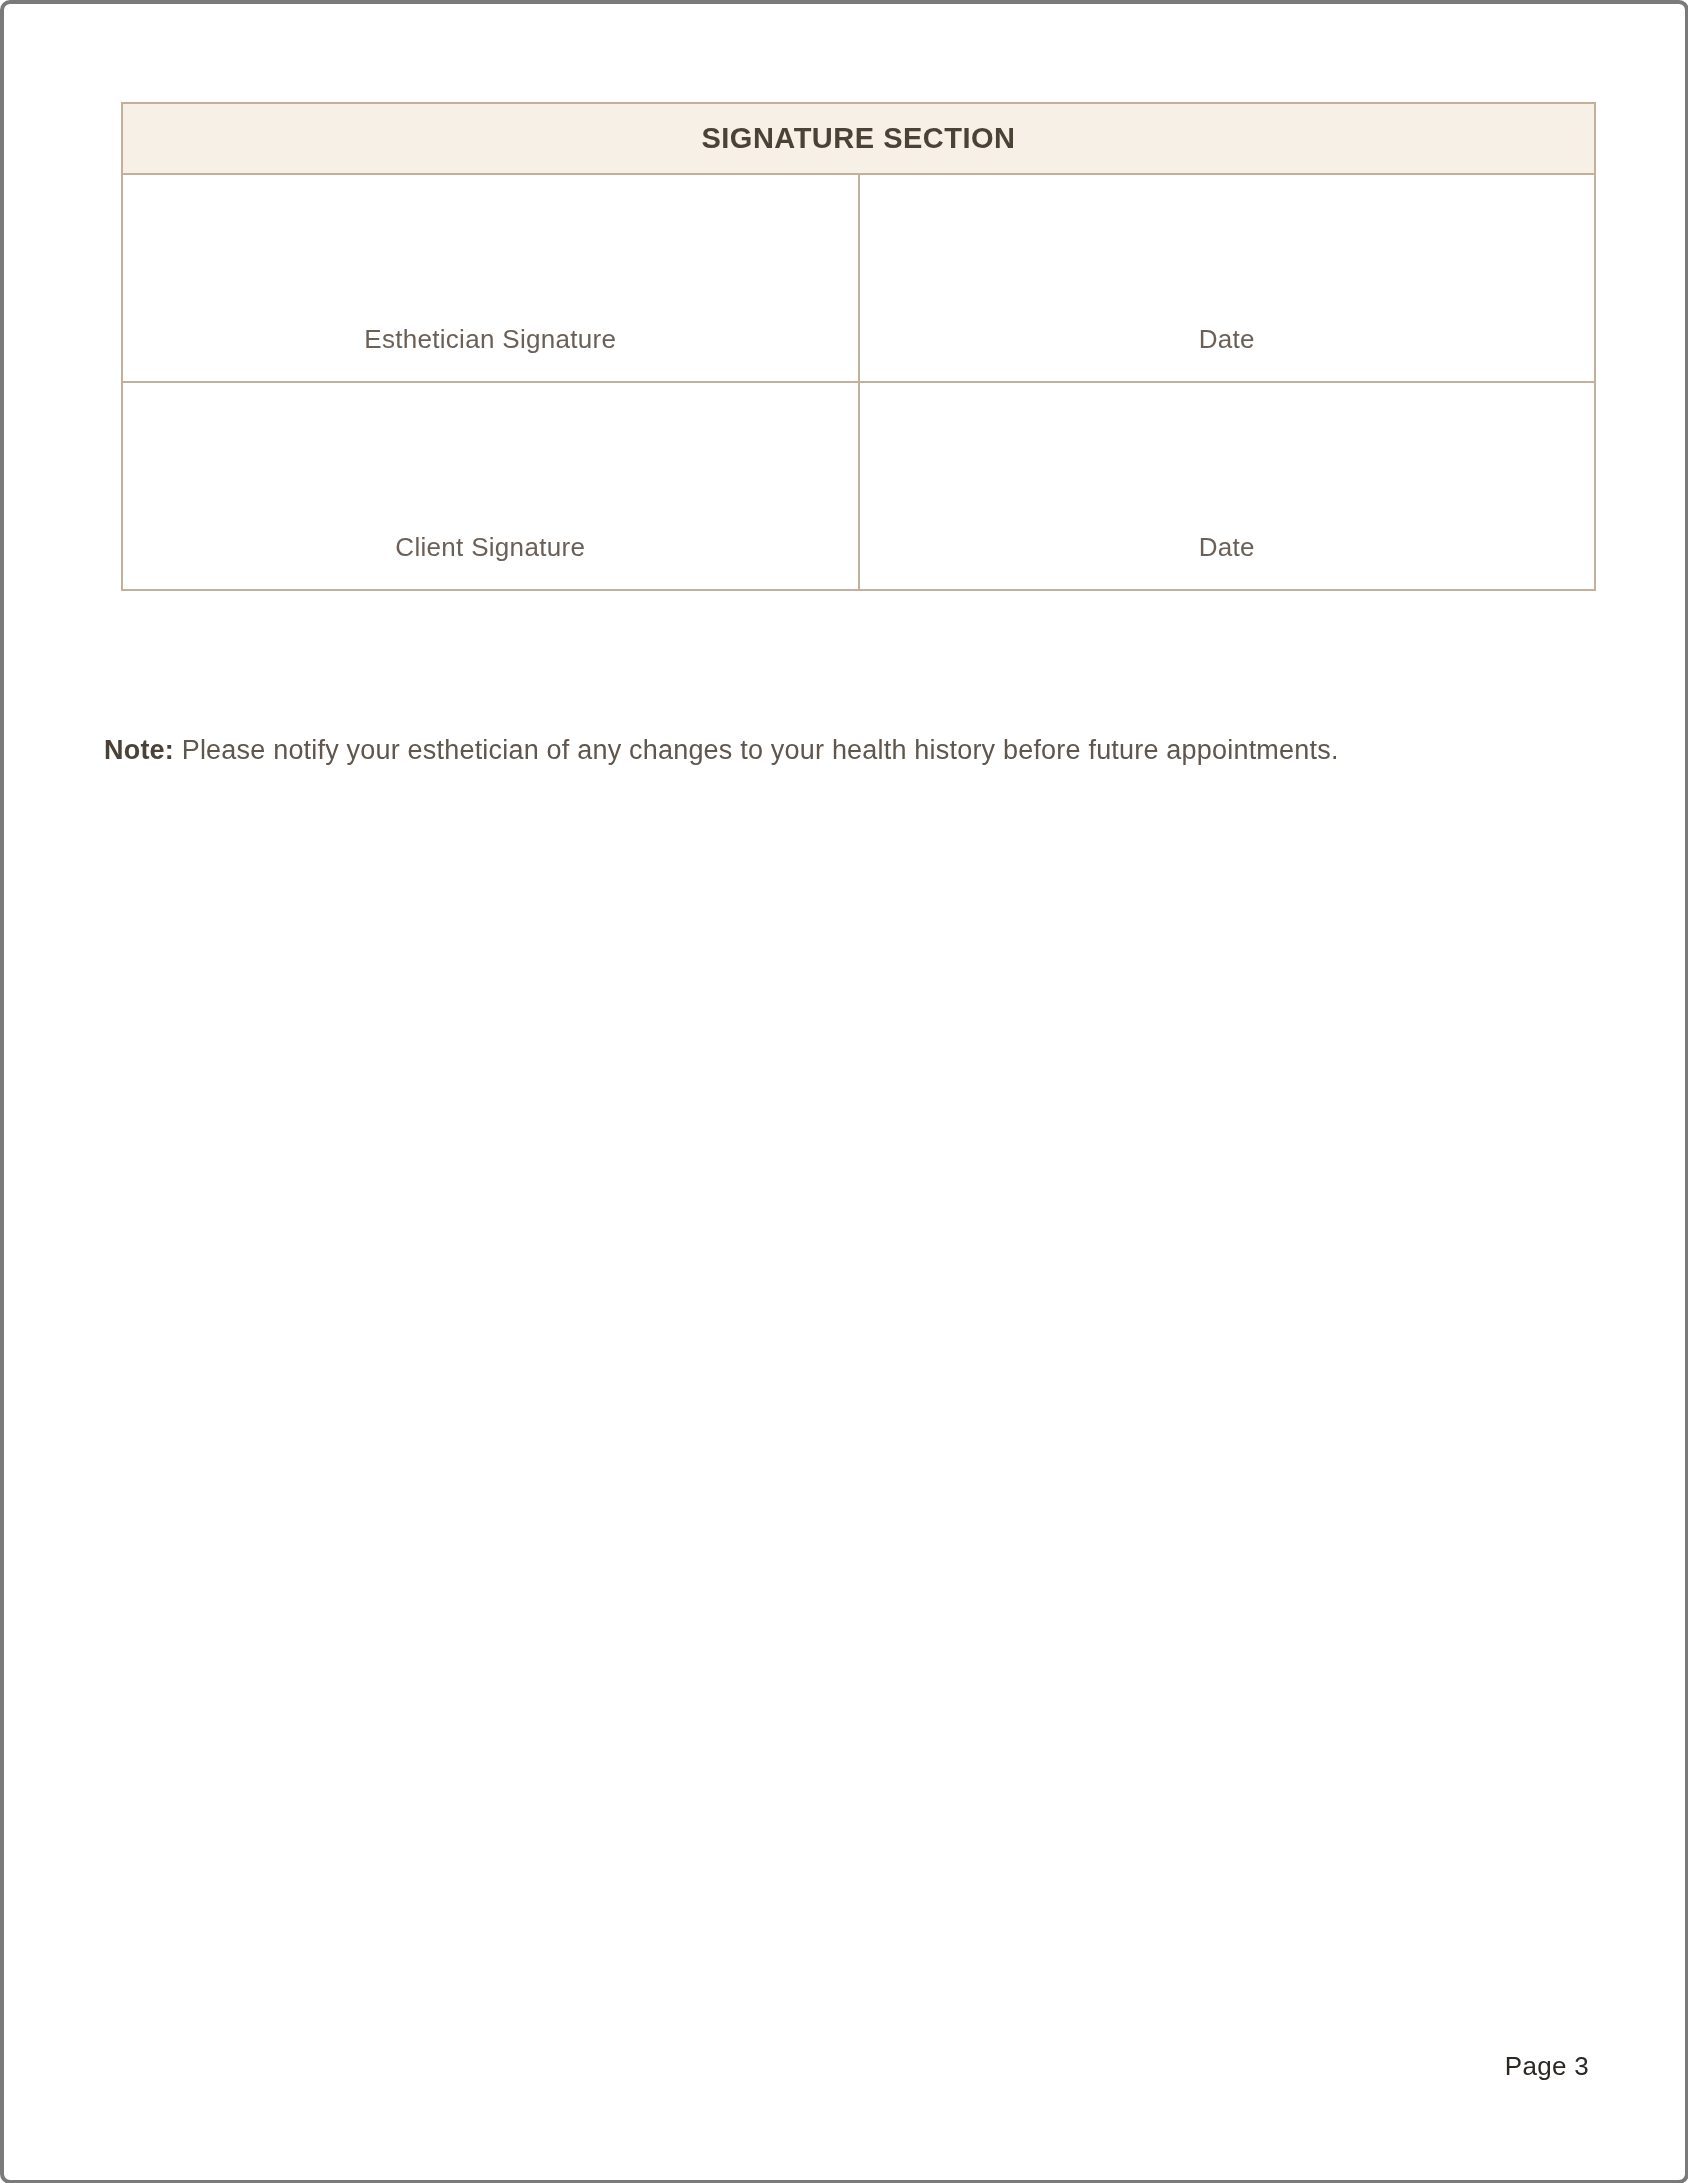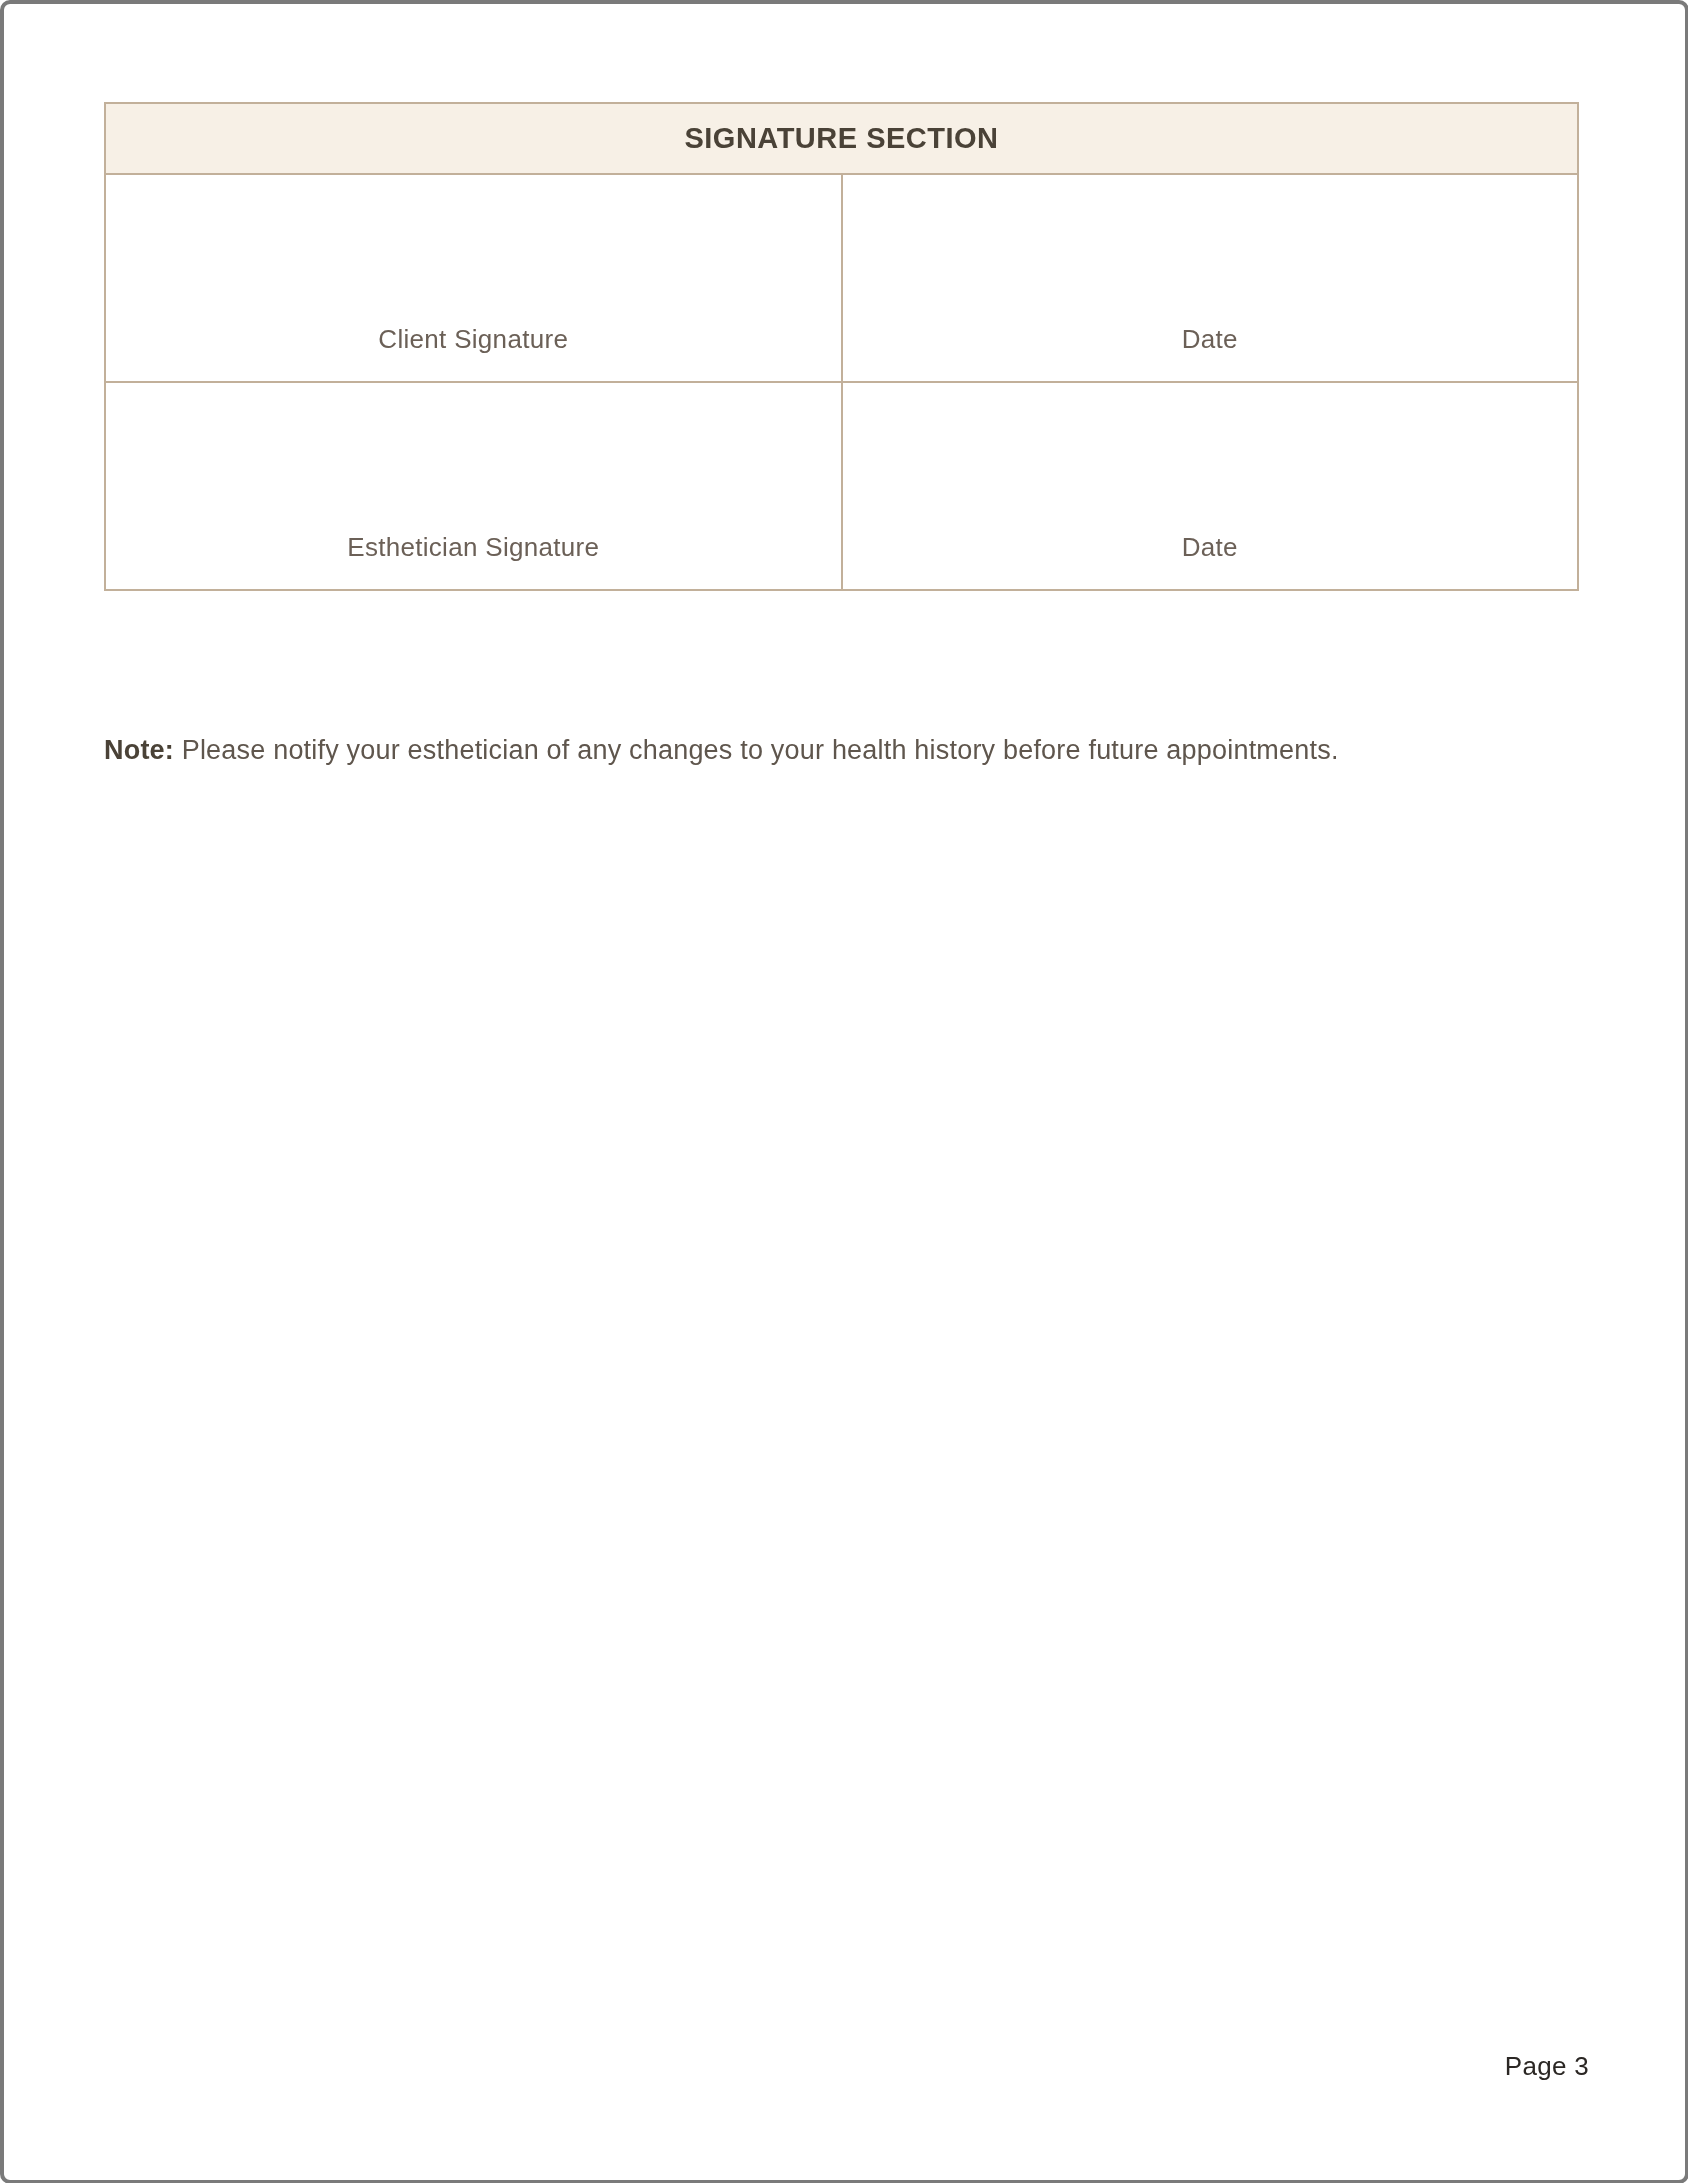--- a/index.html
+++ b/index.html
@@ -18,21 +18,21 @@
   .page-frame {
     position: absolute;
     inset: 0;
     border: 4px solid #7a7a7a;
     border-radius: 10px;
     box-sizing: border-box;
     pointer-events: none;
   }
   .content {
     position: absolute;
-    left: 104px;
+    left: 121px;
     top: 102px;
     width: 1475px;
   }
   table.sig-table {
     width: 100%;
     border-collapse: collapse;
     table-layout: fixed;
   }
   .sig-table th,
   .sig-table td {
@@ -93,29 +93,29 @@
 <div class="content">
   <table class="sig-table">
     <thead>
       <tr>
         <th class="section-title" colspan="2">SIGNATURE SECTION</th>
       </tr>
     </thead>
     <tbody>
       <tr>
         <td class="sig-cell">
-          <span class="cell-label">Client Signature</span>
+          <span class="cell-label">Esthetician Signature</span>
         </td>
         <td class="sig-cell">
           <span class="cell-label">Date</span>
         </td>
       </tr>
       <tr>
         <td class="sig-cell">
-          <span class="cell-label">Esthetician Signature</span>
+          <span class="cell-label">Client Signature</span>
         </td>
         <td class="sig-cell">
           <span class="cell-label">Date</span>
         </td>
       </tr>
     </tbody>
   </table>
 </div>
 
 <p class="note"><strong>Note:</strong> <span>Please notify your esthetician of any changes to your health history before future appointments.</span></p>

